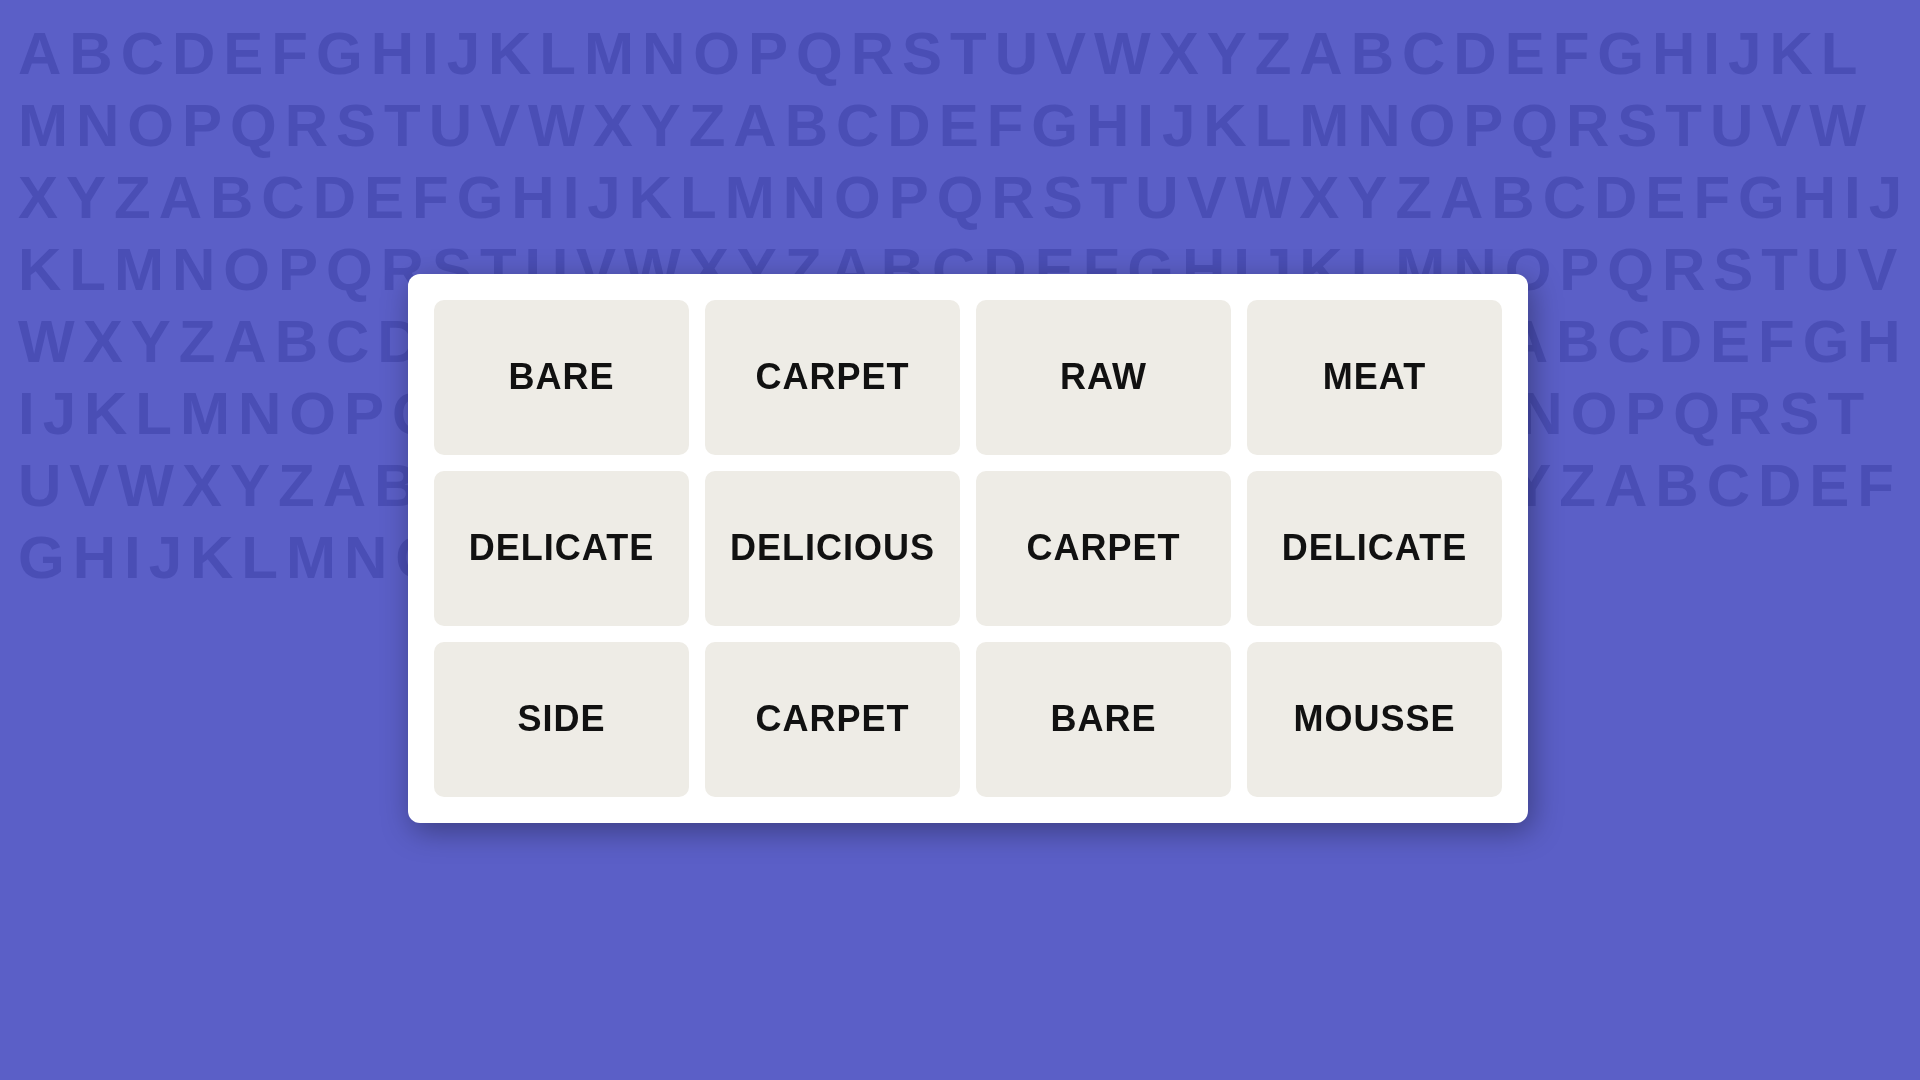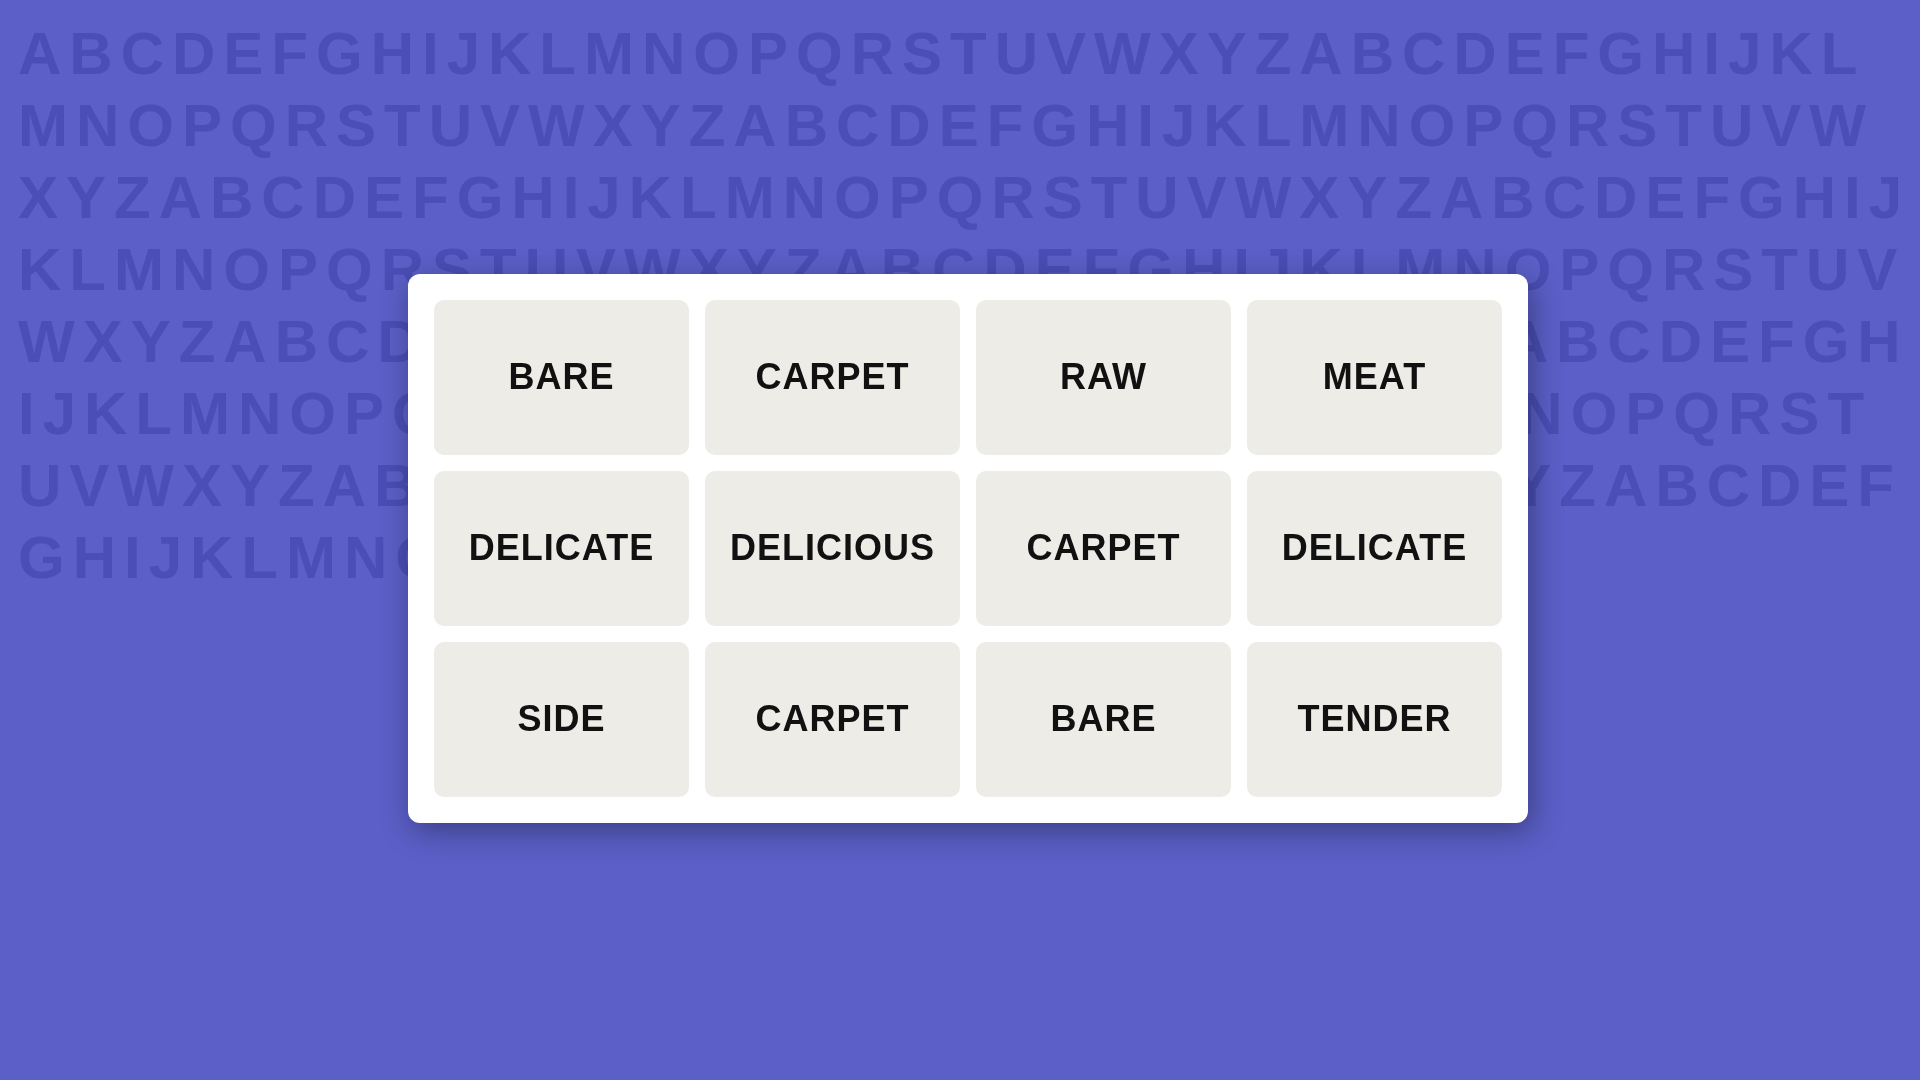--- a/index.html
+++ b/index.html
@@ -104,16 +104,16 @@
       <div class="word-card">
         <span>SIDE</span>
       </div>
       <div class="word-card">
         <span>CARPET</span>
       </div>
       <div class="word-card">
         <span>BARE</span>
       </div>
       <div class="word-card">
-        <span>TENDER</span>
+        <span>MOUSSE</span>
       </div>
     </div>
 </div>
 
 </body></html>

